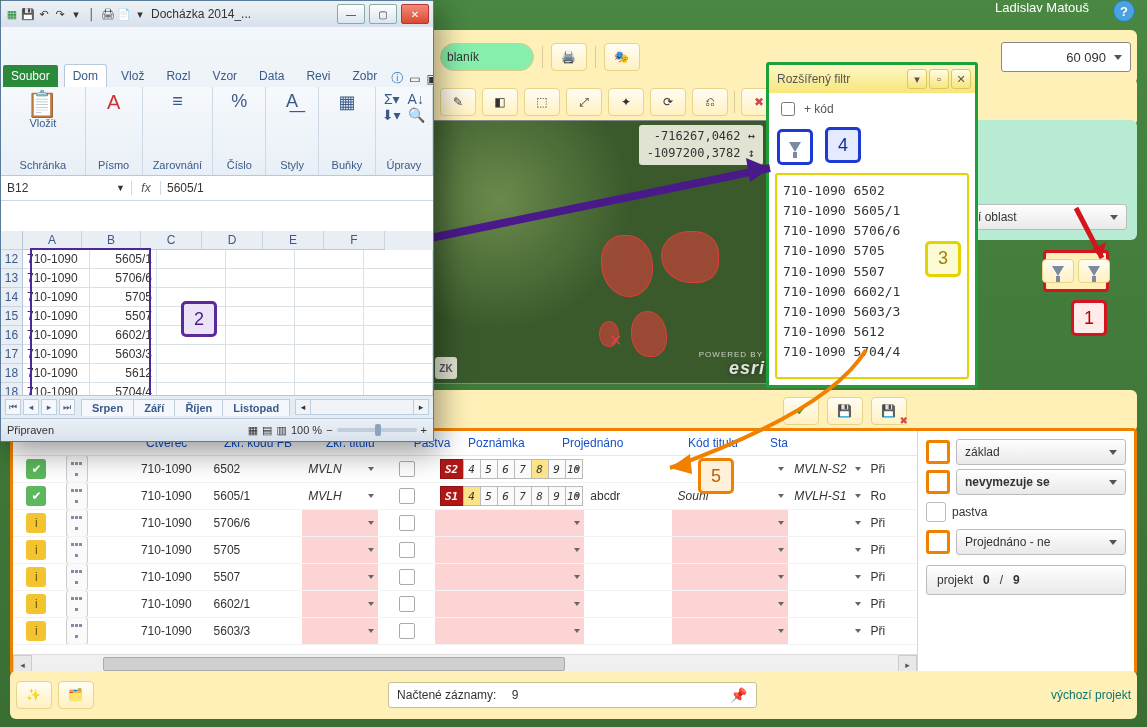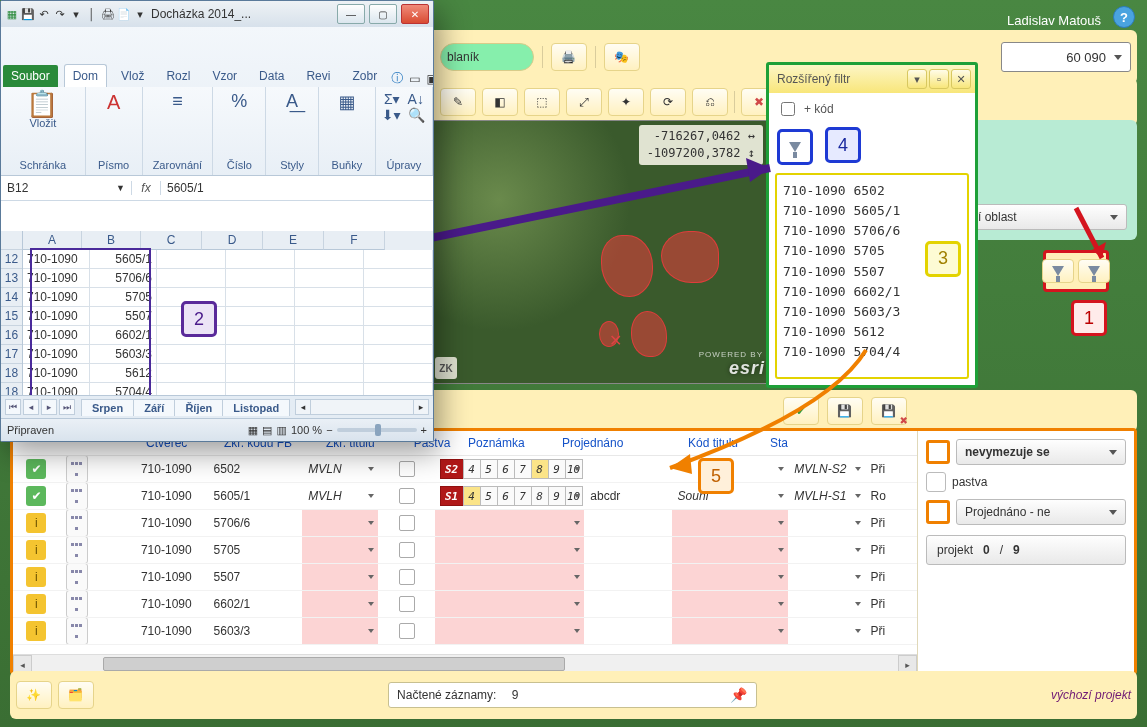--- a/index.html
+++ b/index.html
@@ -1,17 +1,17 @@
 <!DOCTYPE html>
 <html><head>
 <meta charset="utf-8">
 <style>
 html,body{margin:0;padding:0;font-family:"Segoe UI",Tahoma,Arial,sans-serif;font-size:12px;background:#48723a;color:#333;}
 .root{width:1147px;height:727px;position:relative;overflow:hidden;background:linear-gradient(to bottom,#498742 0%,#3a6e33 100%);}
-.topbar{position:absolute;top:0;right:0;height:28px;display:flex;align-items:flex-end;gap:12px;padding:0 12px;color:#fff;font-size:13px;}
+.topbar{position:absolute;top:0;right:0;height:28px;display:flex;align-items:flex-start;gap:24px;padding:0 12px;color:#fff;font-size:13px;}
 .help-circ{display:flex;align-items:center;justify-content:center;width:20px;height:20px;border-radius:50%;background:#4aa3df;color:#fff;font-weight:bold;border:1px solid #2b7bb9;}
 .work{position:absolute;top:30px;left:10px;right:10px;bottom:8px;}
 
 .yellow-row{position:absolute;left:0;right:0;background:#fff0b8;border-radius:6px;padding:6px;display:flex;align-items:center;gap:6px;}
 #yr1{top:0;height:42px;}
 #yr2{top:48px;height:36px;}
 #yr3{top:360px;height:30px;}
 #yr4{top:398px;bottom:44px;padding:0;}
 #yr5{bottom:0;height:36px;}
 .ybtn{display:inline-flex;align-items:center;justify-content:center;min-width:26px;height:26px;padding:0 4px;background:linear-gradient(#fffdf4,#fff1c0);border:1px solid #e6d48a;border-radius:4px;cursor:pointer;}
@@ -510,20 +510,27 @@
             </div>
           <div class="scrollbar-h">
             <div class="arr" style="left:0;">◂</div>
             <div class="thumb" style="left:90px;width:460px;"></div>
             <div class="arr" style="right:0;">▸</div>
           </div>
         </div>
         <div class="grid-side">
           <div class="side-row">
               <div class="side-cb o"></div>
+              <div class="dropdown-f side-dd">
+                <span>základ</span>
+                <span class="tri"></span>
+              </div>
+            </div>
+          <div class="side-row">
+              <div class="side-cb o"></div>
               <div class="dropdown-f side-dd" style="font-weight:bold;">
                 <span>nevymezuje se</span>
                 <span class="tri"></span>
               </div>
             </div>
           <div class="side-row">
               <div class="side-cb"></div>
               <span>pastva</span>
             </div>
           <div class="side-row">
@@ -547,21 +554,21 @@
     <div class="yellow-row" id="yr5">
       <div class="ybtn">✨</div>
       <div class="ybtn">🗂️</div>
       <div style="flex:1"></div>
       <div class="status-in">
         <span>Načtené záznamy:</span>&nbsp;<span>9</span>
         <span style="flex:1;width:200px;"></span>
         <span class="pin">📌</span>
       </div>
       <div style="flex:1"></div>
-      <span style="color:#701a75;font-style:italic;">výchozí projekt</span>
+      <span style="color:#0f766e;">výchozí projekt</span>
     </div>
 
     <svg class="arrow" style="left:0;top:0;width:1127px;height:700px;">
 
       <line x1="1066" y1="178" x2="1092" y2="228" stroke="#d4141e" stroke-width="5"></line>
       <polygon points="1092,228 1096,212 1082,220" fill="#d4141e"></polygon>
 
       <line x1="178" y1="258" x2="760" y2="138" stroke="#4a1a8a" stroke-width="8"></line>
       <polygon points="760,138 736,128 740,152" fill="#4a1a8a"></polygon>
 

